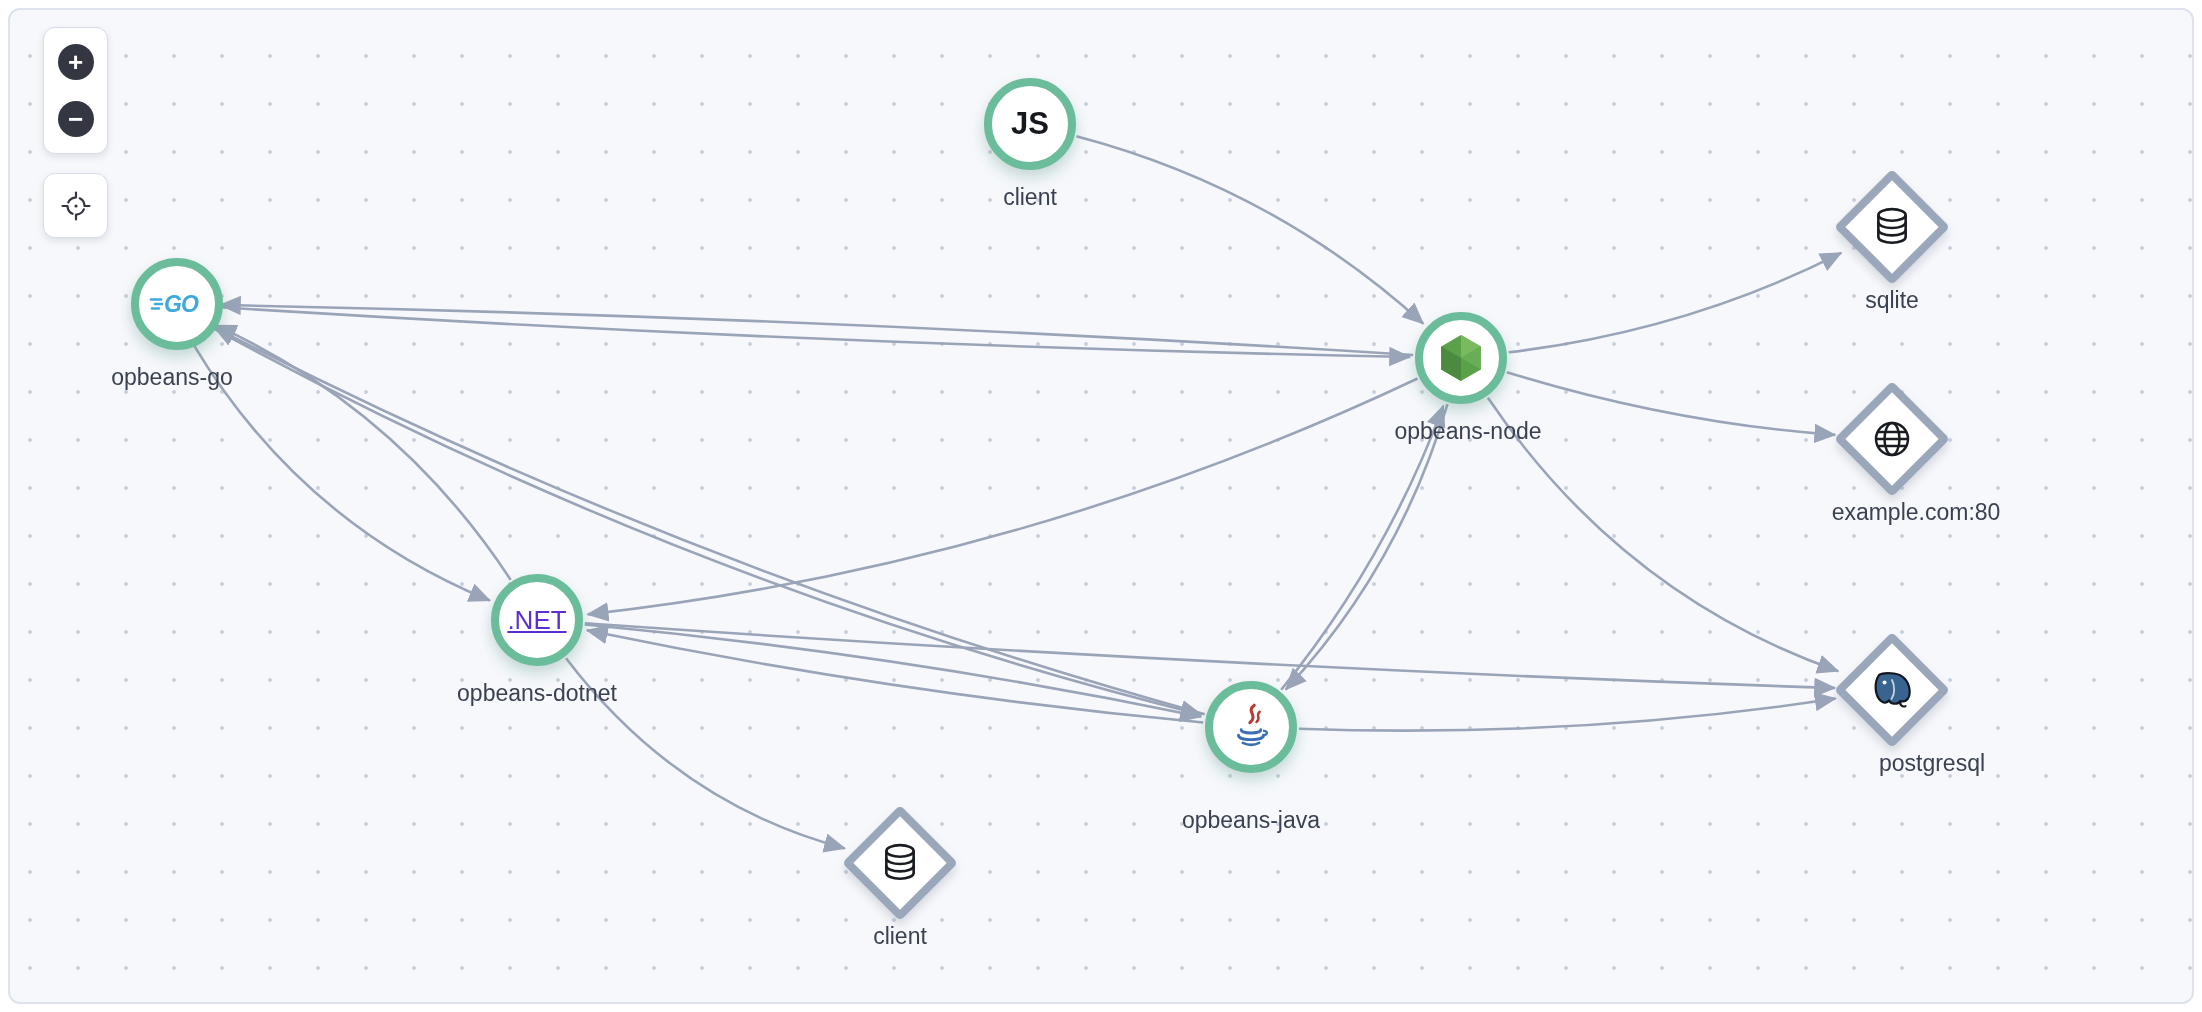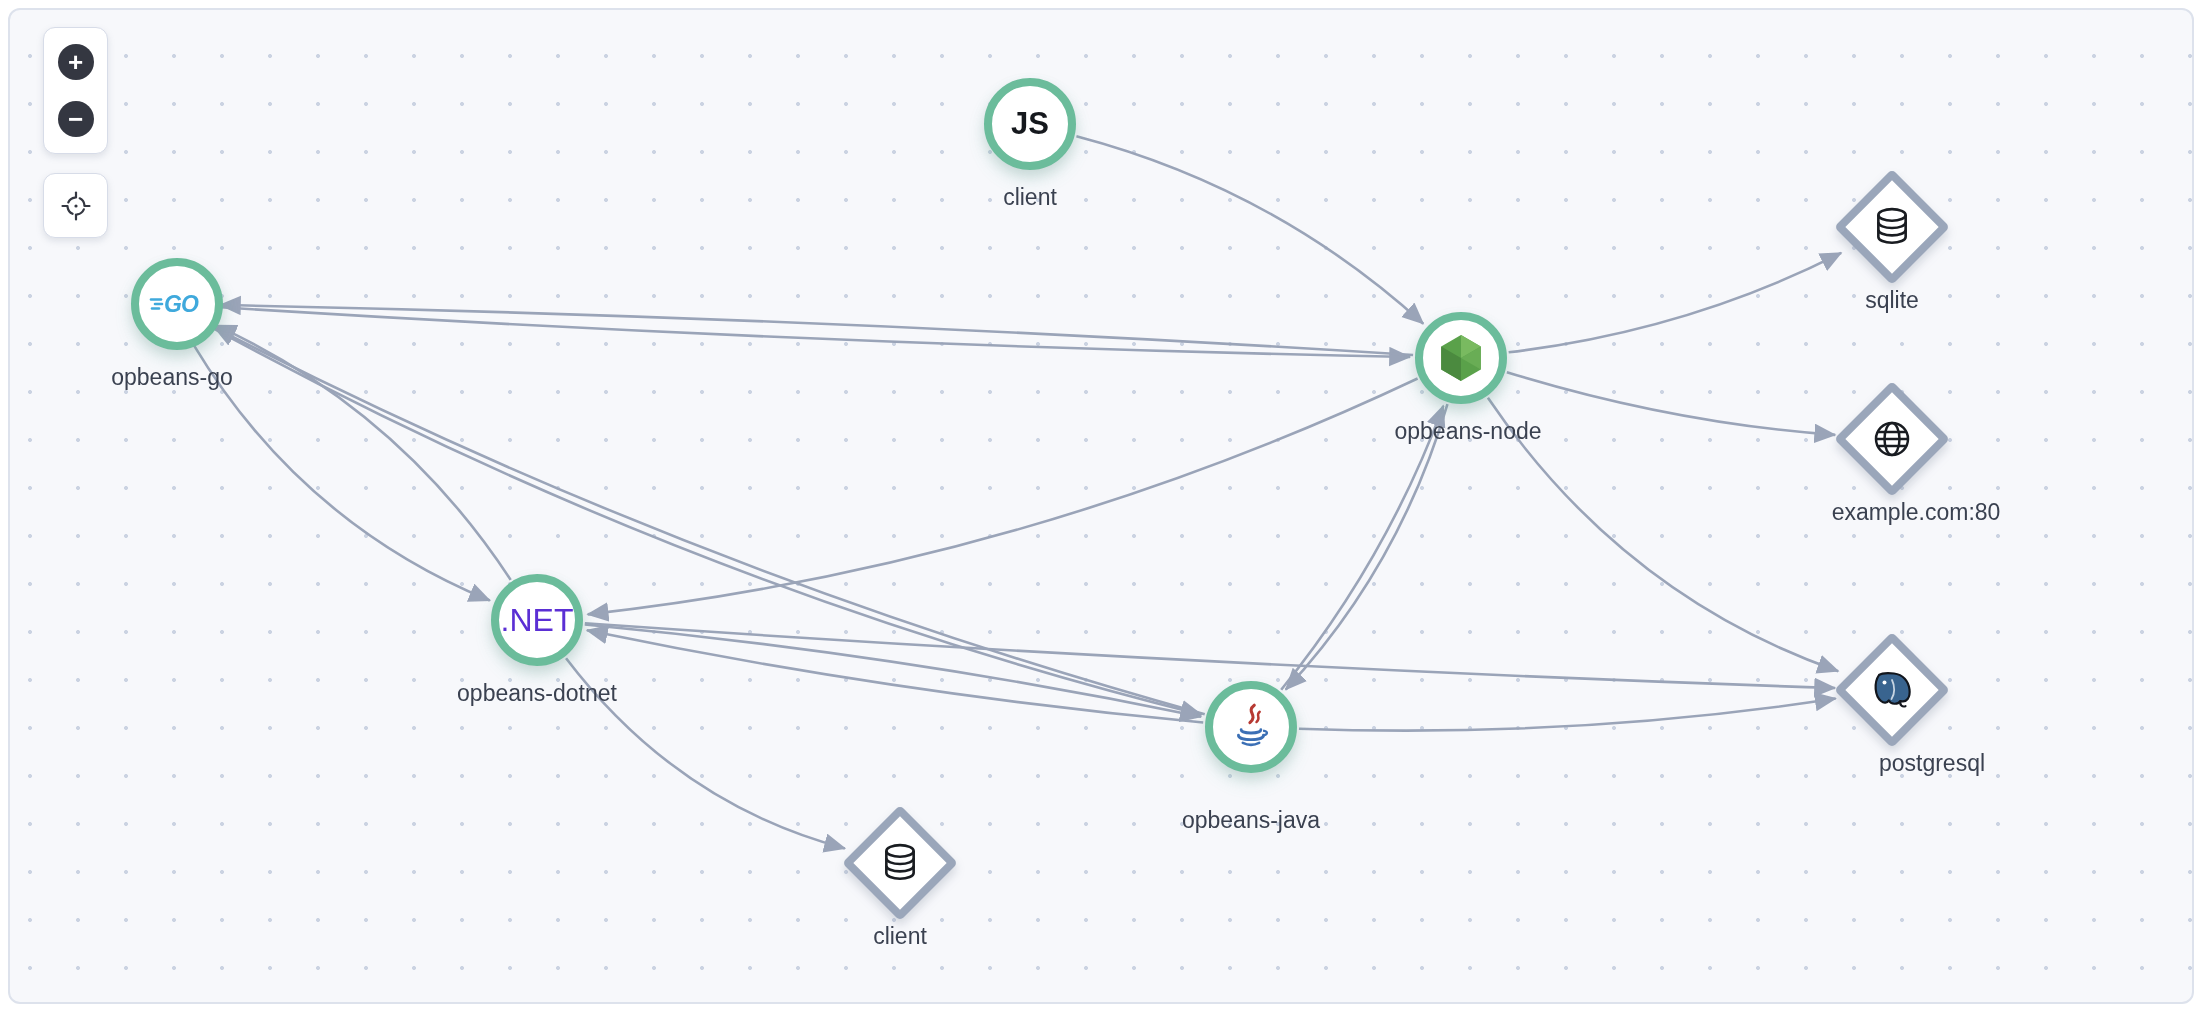--- a/index.html
+++ b/index.html
@@ -25,21 +25,21 @@
     box-shadow:4px 4px 10px rgba(120,130,150,0.28);
     display:flex;align-items:center;justify-content:center;
   }
   .diamond .icon{transform:rotate(-45deg);display:flex;}
   .icon{display:flex;align-items:center;justify-content:center;}
   .node-label{
     position:absolute;transform:translateX(-50%);white-space:nowrap;
     font-size:23px;color:#3a4150;text-align:center;
   }
   .js-text{font-weight:800;font-size:31px;color:#15181d;letter-spacing:0;}
-  .dotnet-text{font-size:32px;color:#5b2fd4;font-weight:500;}
+  .dotnet-text{font-size:26px;color:#5b2fd4;font-weight:500;text-decoration:underline;}
   
   .zoom-panel{
     position:absolute;left:43px;top:27px;width:65px;height:127px;background:#ffffff;
     border:1.5px solid #d7dce8;border-radius:12px;box-shadow:0 3px 7px rgba(120,130,150,0.2);
     display:flex;flex-direction:column;align-items:center;justify-content:space-around;padding:6px 0;box-sizing:border-box;
   }
   .round-btn{
     width:36px;height:36px;border-radius:50%;background:#343741;border:none;color:#ffffff;
     display:flex;align-items:center;justify-content:center;font-size:26px;font-weight:bold;cursor:pointer;
     line-height:1;padding:0;

